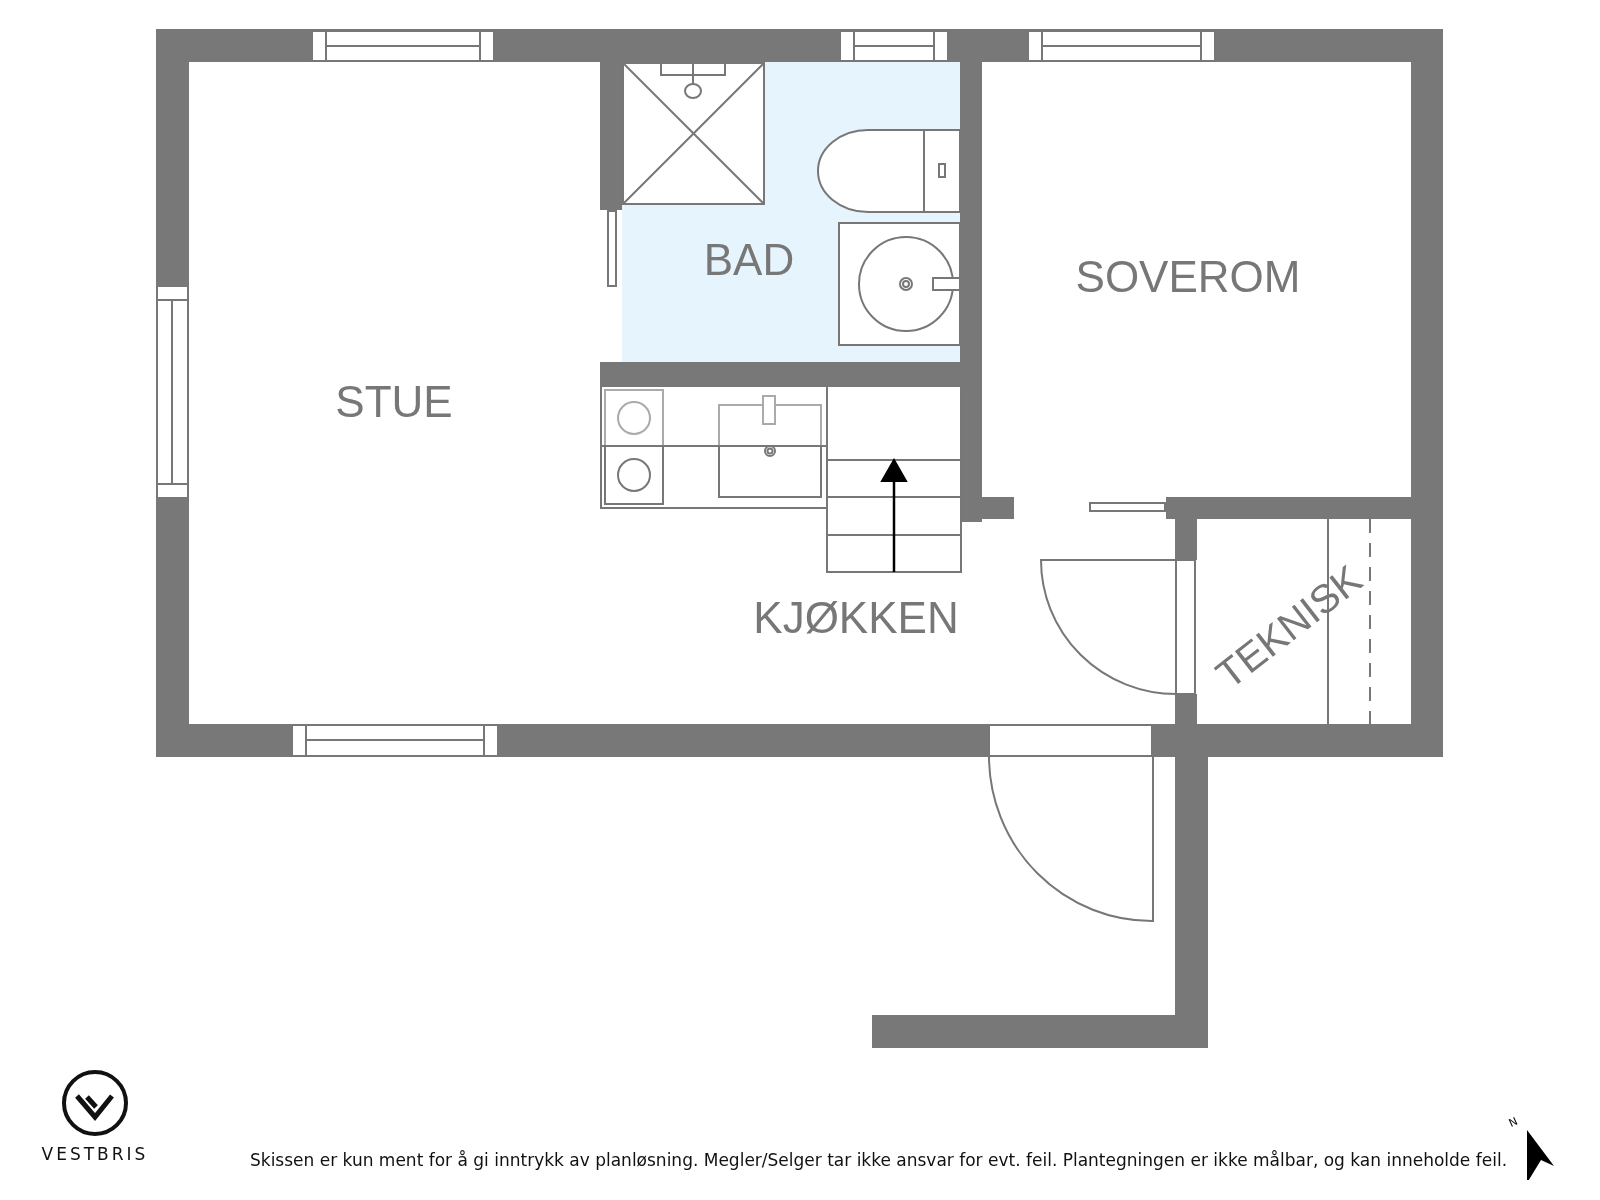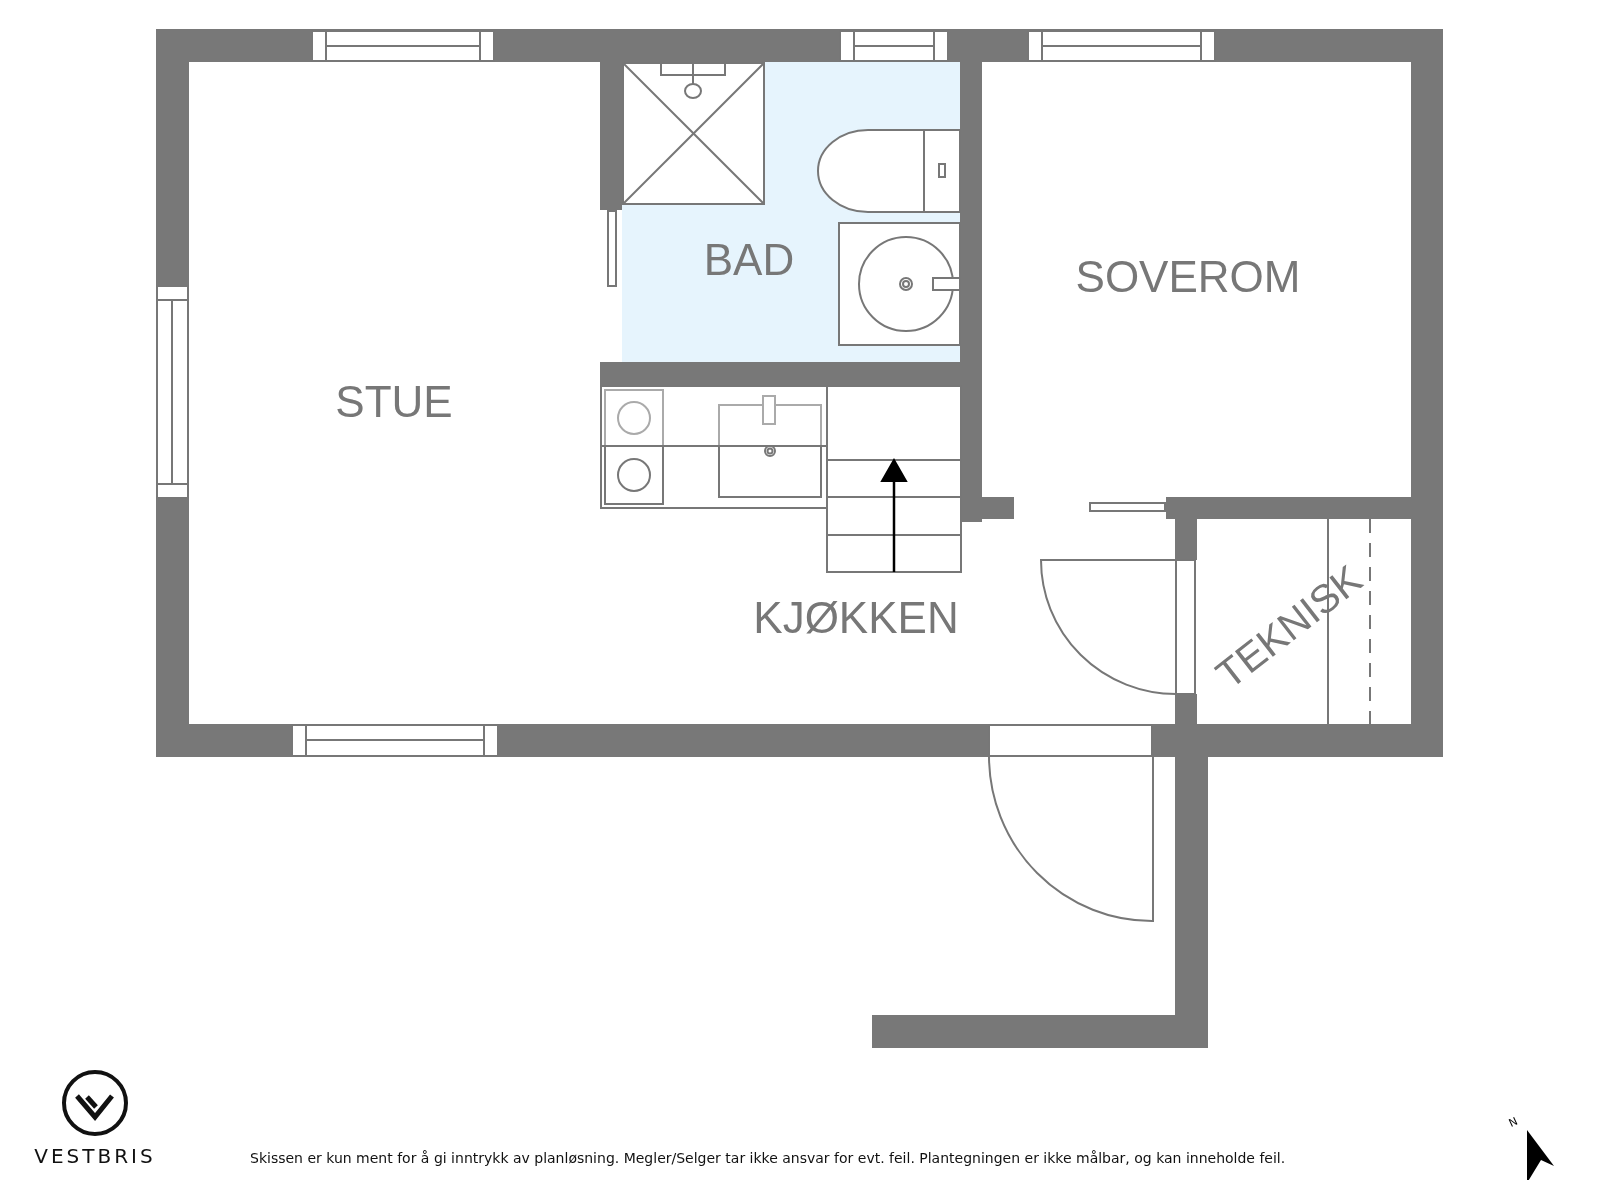--- a/index.html
+++ b/index.html
@@ -1,21 +1,21 @@
 <!DOCTYPE html>
 <html><head>
 <meta charset="utf-8">
 <style>
   html, body { margin:0; padding:0; background:#ffffff; }
   body { width:1600px; height:1200px; position:relative; overflow:hidden; font-family:"Liberation Sans", sans-serif; }
   #plan { position:absolute; left:0; top:0; }
   .room-label { font-family:"Liberation Sans", sans-serif; fill:#777777; }
   .logo { position:absolute; left:30px; top:1068px; width:130px; text-align:center; }
-  .logo-word { font-family:"DejaVu Sans", sans-serif; font-size:20px; letter-spacing:3px; color:#111; margin-top:2px; }
-  .disclaimer { position:absolute; left:250px; top:1150px; font-family:"DejaVu Sans", sans-serif; font-size:14px; color:#111; white-space:nowrap; }
+  .logo-word { font-family:"DejaVu Sans", sans-serif; font-size:17px; letter-spacing:3px; color:#111; margin-top:2px; }
+  .disclaimer { position:absolute; left:250px; top:1150px; font-family:"DejaVu Sans", sans-serif; font-size:17px; color:#111; white-space:nowrap; }
   .north { position:absolute; left:1505px; top:1110px; width:50px; height:70px; }
 </style>
 </head>
 <body>
 
 <svg id="plan" width="1600" height="1200" viewBox="0 0 1600 1200" xmlns="http://www.w3.org/2000/svg">
 
   <rect x="622" y="62" width="340" height="300" fill="#e6f4fd"></rect>
 
   <g fill="#787878">

